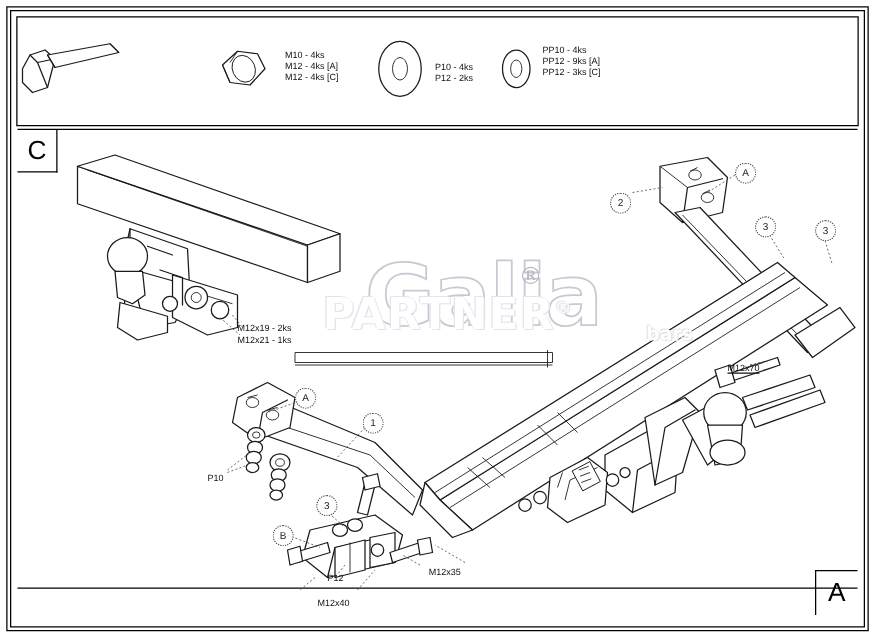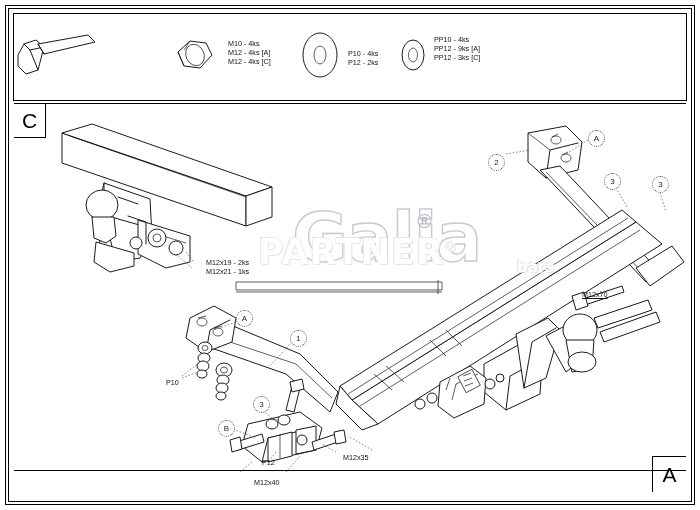--- a/index.html
+++ b/index.html
@@ -283,21 +283,21 @@
       <path class="ln-t" d="M438 280 L438 294"></path>
     </g>
   </svg>
 
   <div class="wm-galia"><span>Galia</span></div>
   <div class="wm-reg">®</div>
   <div class="wm-boss"><span>PARTNER</span><span class="small">®</span></div>
   <div class="wm-bars">bars</div>
 
   <div id="annotation-layer">
-      <div class="ann" style="left: 206px; top: 258px;">M12x19 - 2ks
+      <div class="ann" style="left: 190px; top: 258px;">M12x19 - 2ks
 M12x21 - 1ks</div>
       <div class="ann" style="left: 166px; top: 378px;">P10</div>
       <div class="ann" style="left: 262px; top: 458px;">P12</div>
       <div class="ann" style="left: 254px; top: 478px;">M12x40</div>
       <div class="ann" style="left: 343px; top: 453px;">M12x35</div>
       <div class="ann" style="left: 582px; top: 290px; text-decoration: underline;">M12x70</div>
     </div>
   <div id="balloon-layer">
       <div class="balloon" style="left: 588px; top: 130px;">A</div>
       <div class="balloon" style="left: 488px; top: 154px;">2</div>

